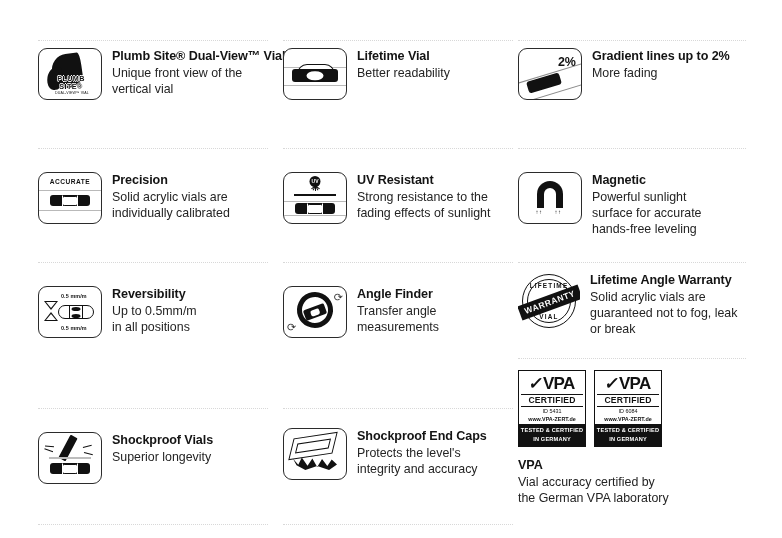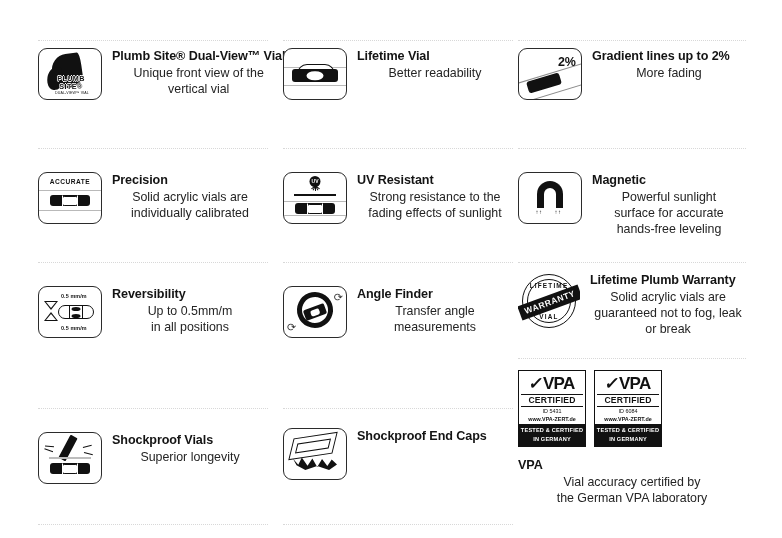--- a/index.html
+++ b/index.html
@@ -80,21 +80,21 @@
     color: #141414;
     white-space: nowrap;
   }
   .f-desc {
     font-size: 12.4px;
     font-weight: normal;
     line-height: 16.2px;
     color: #242424;
     margin-top: 1px;
   }
-  .f-desc .ln { display: block; white-space: nowrap; text-align: center; }
+  .f-desc .ln { display: block; white-space: nowrap; }
 
   
   .vbar {
     position: absolute;
     left: 0; right: 0;
     height: 1px;
     background: #b9b9b9;
   }
   .vial {
     position: absolute;
@@ -708,20 +708,24 @@
 
     <div class="divider" style="top:408px"></div>
     <div class="cell" style="top:428px">
       <div class="cell-inner">
         <div class="icon-box">
           <div class="cap-body"></div>
           <div class="cap-burst"></div>
         </div>
         <div class="text-block">
           <div class="f-title">Shockproof End Caps</div>
+          <div class="f-desc">
+            <span class="ln">Protects the level's</span>
+            <span class="ln">integrity and accuracy</span>
+          </div>
         </div>
       </div>
     </div>
 
     <div class="divider" style="top:524px"></div>
   </div>
 
   <div class="column col-3">
 
     <div class="divider" style="top:40px"></div>
@@ -770,21 +774,21 @@
     <div class="cell" style="top:272px">
       <div class="cell-inner">
         <div class="icon-box icon-plain" style="height:58px">
           <div class="seal">
             <div class="seal-top">LIFETIME</div>
             <div class="seal-bot">VIAL</div>
             <div class="seal-band">WARRANTY</div>
           </div>
         </div>
         <div class="text-block">
-          <div class="f-title">Lifetime Plumb Warranty</div>
+          <div class="f-title">Lifetime Angle Warranty</div>
           <div class="f-desc">
             <span class="ln">Solid acrylic vials are</span>
             <span class="ln">guaranteed not to fog, leak</span>
             <span class="ln">or break</span>
           </div>
         </div>
       </div>
     </div>
 
     <div class="divider" style="top:358px"></div>

